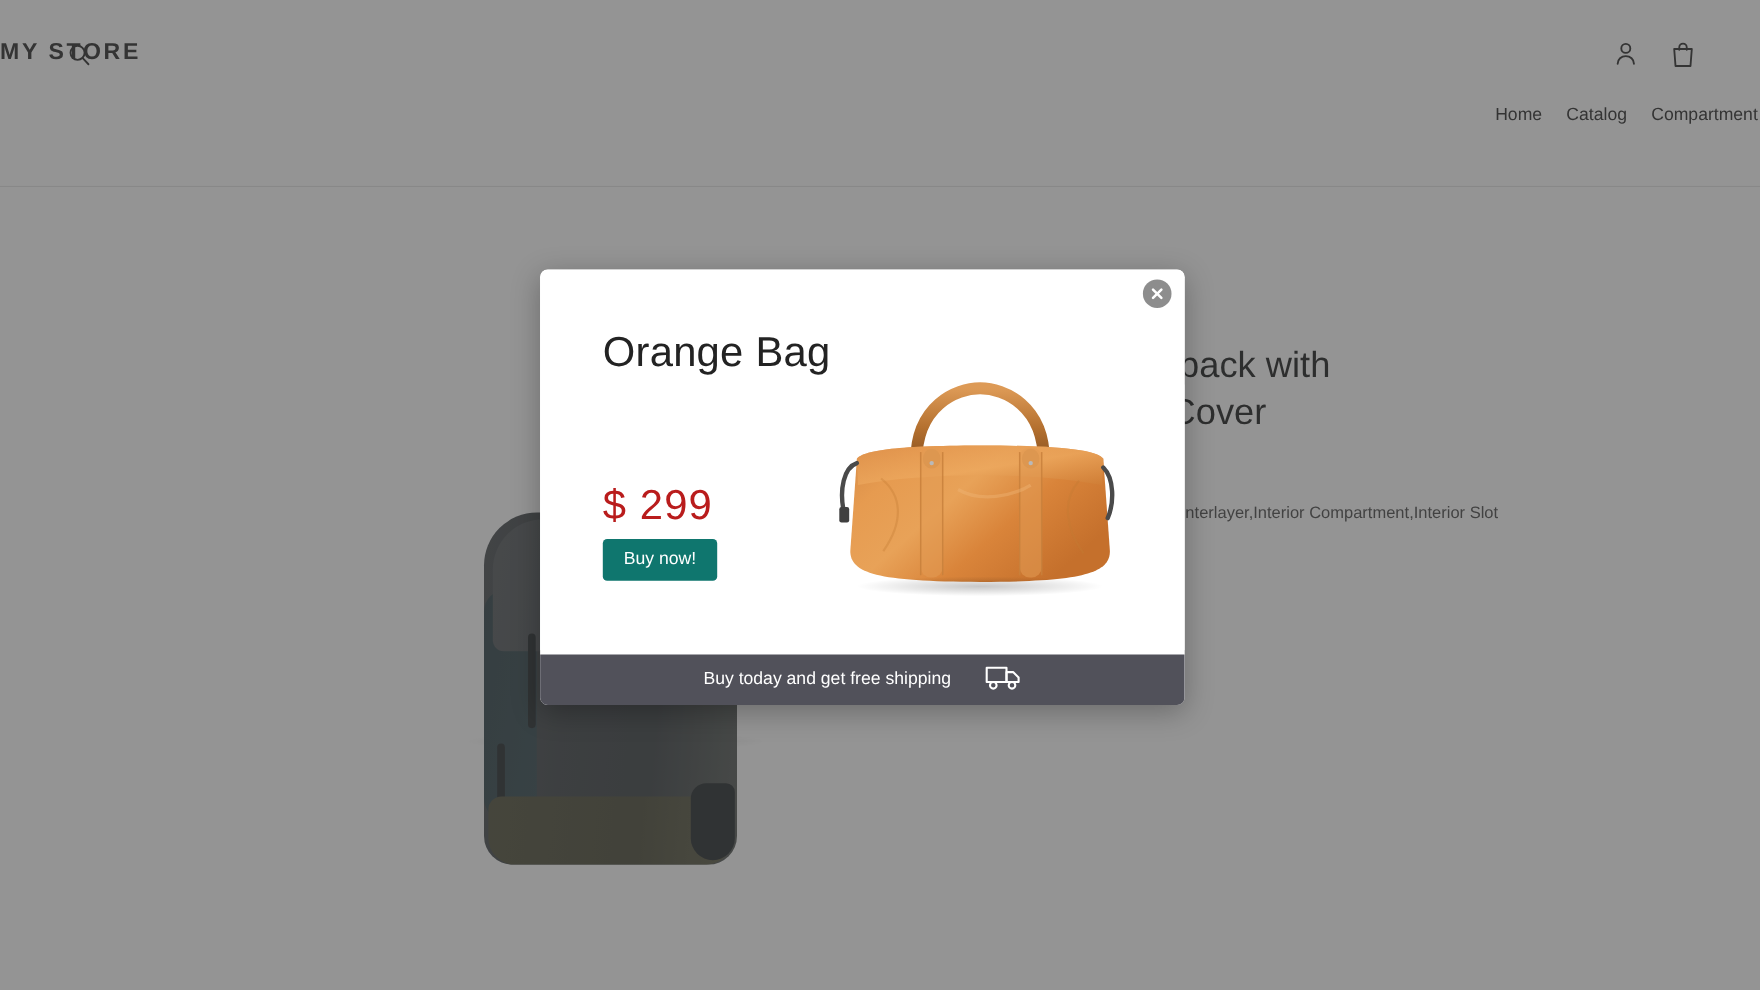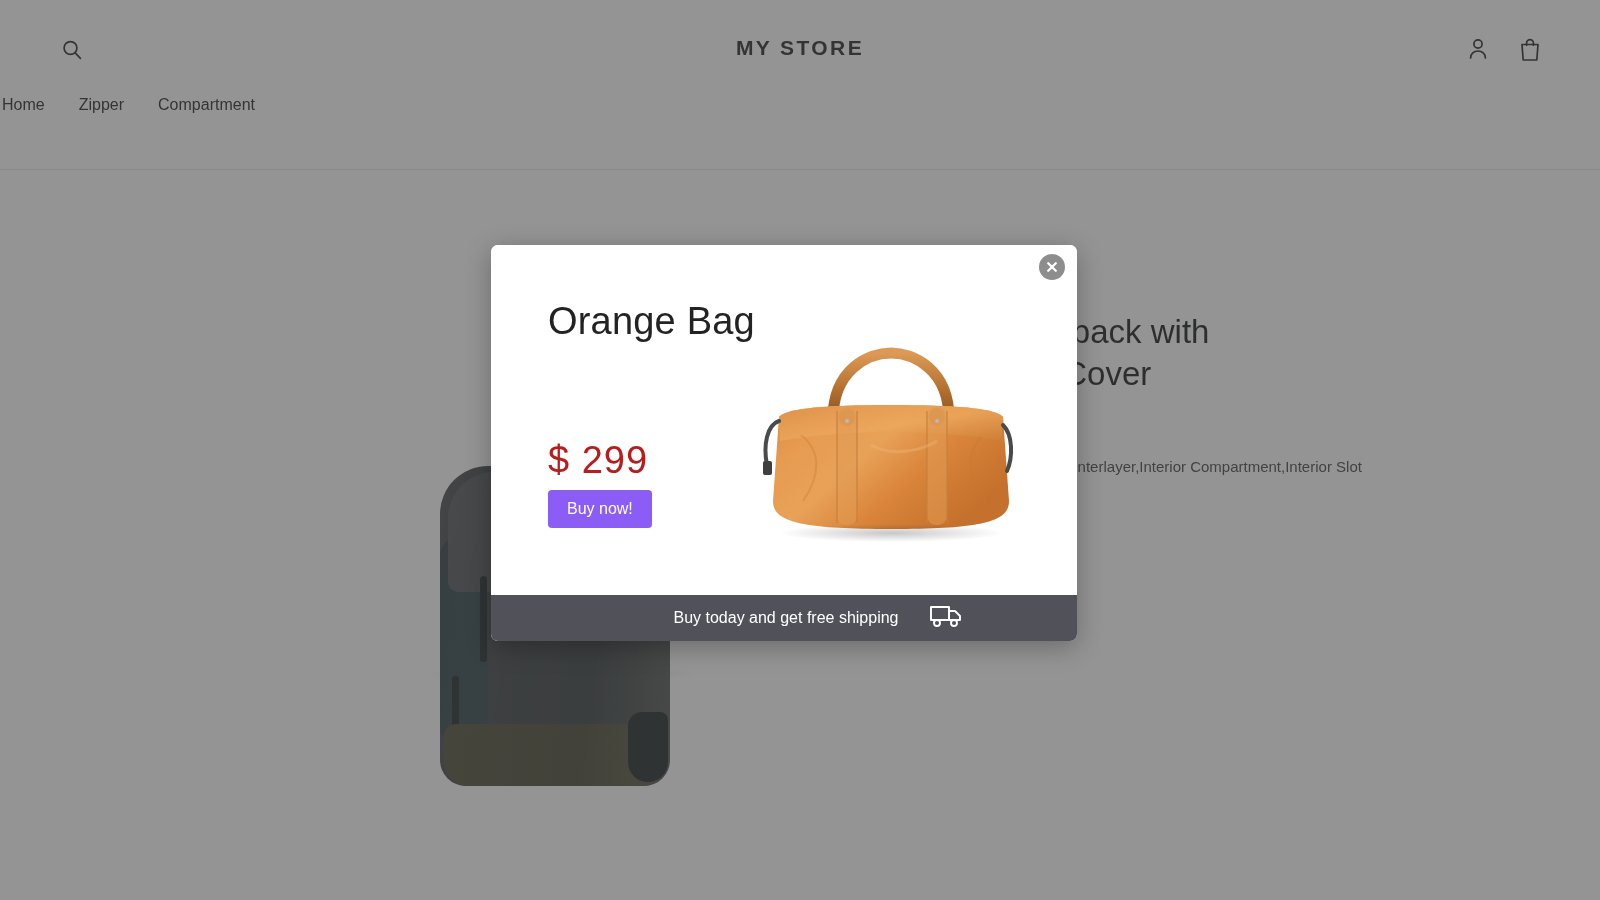--- a/index.html
+++ b/index.html
@@ -21,38 +21,37 @@
     border-bottom: 1px solid #e4e4e4;
     box-sizing: border-box;
   }
   .search-btn {
     position: absolute; left: 55px; top: 33px;
     width: 34px; height: 34px;
     display: flex; align-items: center; justify-content: center;
   }
   .store-title {
     position: absolute; top: 36px; left: 0; width: 1600px;
-    text-align: center;
     font-size: 21px;
     letter-spacing: 2.4px;
     font-weight: 600;
     color: #2b2b2b;
     font-family: "Liberation Sans Narrow", "Liberation Sans", sans-serif;
   }
   .header-right {
     position: absolute; right: 55px; top: 33px;
     display: flex; align-items: center; gap: 22px;
   }
   .header-icon-btn {
     width: 30px; height: 32px;
     display: flex; align-items: center; justify-content: center;
   }
   .main-nav {
     position: absolute; top: 94px; left: 0; width: 1600px;
-    display: flex; justify-content: flex-start; gap: 30px;
+    display: flex; justify-content: flex-end; gap: 18px;
     font-size: 16px;
   }
   .nav-link {
     color: #2b2b2b; text-decoration: none; cursor: pointer;
     padding: 2px 2px;
   }
 
   
   .product-area {
     position: absolute; top: 171px; left: 0; width: 1600px; height: 729px;
@@ -157,21 +156,21 @@
     font-size: 16px; line-height: 21px; color: #9b9b9b; margin: 0;
     font-family: "Liberation Sans Narrow", "Liberation Sans", sans-serif;
   }
   .modal-price {
     position: absolute; left: 57px; top: 194px;
     font-size: 38px; color: #b91c1c; letter-spacing: 1px;
     font-family: "Liberation Sans Narrow", "Liberation Sans", sans-serif;
   }
   .modal-buy {
     position: absolute; left: 57px; top: 245px;
-    background: #8b5cf6; color: #ffffff;
+    background: #0f766e; color: #ffffff;
     border: none; border-radius: 4px;
     padding: 0 19px; height: 38px; line-height: 38px;
     font-size: 16px; cursor: pointer;
     font-family: "Liberation Sans", sans-serif;
   }
 
   
   .bag-art {
     position: absolute; left: 250px; top: 80px; width: 300px; height: 230px;
   }
@@ -182,21 +181,21 @@
   .badge-text {
     position: absolute; inset: 0;
     display: flex; align-items: center; justify-content: center;
     color: #e2640a; font-size: 21px; font-style: italic; font-weight: 600;
     font-family: "Liberation Sans Narrow", "Liberation Sans", sans-serif;
   }
 
   .modal-footer {
     position: absolute; left: 0; bottom: 0; width: 586px; height: 46px;
     background: #51515a;
-    display: flex; align-items: center; justify-content: center; gap: 30px; padding-left: 34px;
+    display: flex; align-items: center; justify-content: center; gap: 30px;
   }
   .footer-text {
     color: #ffffff; font-size: 16px;
     font-family: "Liberation Sans Narrow", "Liberation Sans", sans-serif;
   }
 </style>
 </head>
 <body>
 
 <div id="page">
@@ -222,21 +221,21 @@
       <div class="header-icon-btn">
         <svg width="22" height="25" viewBox="0 0 22 25" aria-hidden="true">
           <path d="M3 7.5h16l-1.2 15.5H4.2L3 7.5z" fill="none" stroke="#2b2b2b" stroke-width="1.7" stroke-linejoin="round"></path>
           <path d="M7.6 8.2V6.1a3.4 3.4 0 0 1 6.8 0v2.1" fill="none" stroke="#2b2b2b" stroke-width="1.7" stroke-linecap="round"></path>
         </svg>
       </div>
     </div>
 
     <nav class="main-nav">
       <a class="nav-link">Home</a>
-      <a class="nav-link">Zipper</a>
+      <a class="nav-link">Catalog</a>
       <a class="nav-link">Compartment</a>
     </nav>
   </div>
 
   <div class="product-area">
 
     <div class="product-photo">
       <div class="photo-shadow"></div>
       <div class="backpack">
         <div class="bp-body"></div>

